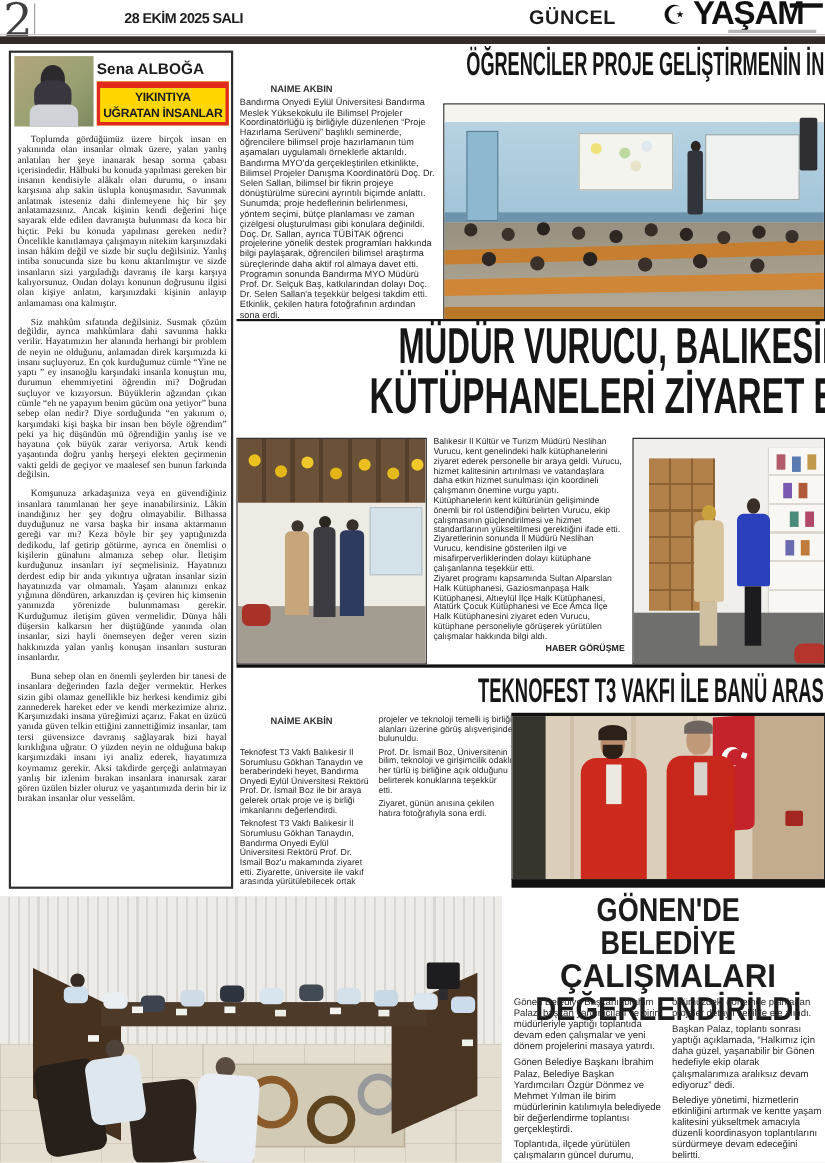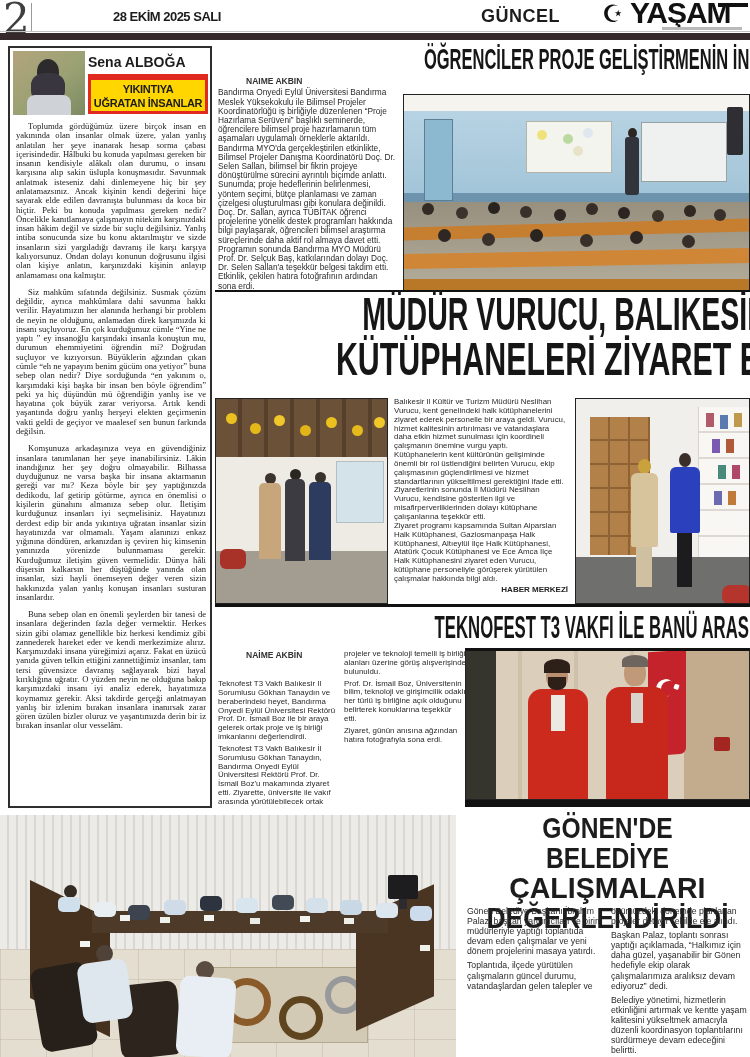--- a/index.html
+++ b/index.html
@@ -256,21 +256,21 @@
     <div class="abs p2-p2h"></div>
     <div class="abs p2-p2b"></div>
     <div class="abs p2-p3h"></div>
     <div class="abs p2-p3b"></div>
     <div class="abs p2-red"></div>
   </div>
   <div class="abs a2-col">
     <p>Balıkesir İl Kültür ve Turizm Müdürü Neslihan Vurucu, kent genelindeki halk kütüphanelerini ziyaret ederek personelle bir araya geldi. Vurucu, hizmet kalitesinin artırılması ve vatandaşlara daha etkin hizmet sunulması için koordineli çalışmanın önemine vurgu yaptı.</p>
     <p>Kütüphanelerin kent kültürünün gelişiminde önemli bir rol üstlendiğini belirten Vurucu, ekip çalışmasının güçlendirilmesi ve hizmet standartlarının yükseltilmesi gerektiğini ifade etti. Ziyaretlerinin sonunda İl Müdürü Neslihan Vurucu, kendisine gösterilen ilgi ve misafirperverliklerinden dolayı kütüphane çalışanlarına teşekkür etti.</p>
     <p>Ziyaret programı kapsamında Sultan Alparslan Halk Kütüphanesi, Gaziosmanpaşa Halk Kütüphanesi, Altıeylül İlçe Halk Kütüphanesi, Atatürk Çocuk Kütüphanesi ve Ece Amca İlçe Halk Kütüphanesini ziyaret eden Vurucu, kütüphane personeliyle görüşerek yürütülen çalışmalar hakkında bilgi aldı.</p>
-    <div class="credit">HABER MERKEZİ</div>
+    <div class="credit">HABER GÖRÜŞME</div>
   </div>
   <div class="abs photo ph3">
     <div class="abs p3-bg"></div>
     <div class="abs p3-wood"></div>
     <div class="abs p3-woodv"></div>
     <div class="abs p3-white"></div>
     <div class="abs p3-books"></div>
     <div class="abs p3-floor"></div>
     <div class="abs p3-w1h"></div>
     <div class="abs p3-w1b"></div>
@@ -286,21 +286,21 @@
     <span class="cond">TEKNOFEST T3 VAKFI İLE BANÜ ARASINDA ÖNEMLİ GÖRÜŞME</span>
   </div>
   <div class="abs byline a3-byline">NAİME AKBİN</div>
   <div class="abs a3-col a3c1">
     <p>Teknofest T3 Vakfı Balıkesir İl Sorumlusu Gökhan Tanaydın ve beraberindeki heyet, Bandırma Onyedi Eylül Üniversitesi Rektörü Prof. Dr. İsmail Boz ile bir araya gelerek ortak proje ve iş birliği imkanlarını değerlendirdi.</p>
     <p>Teknofest T3 Vakfı Balıkesir İl Sorumlusu Gökhan Tanaydın, Bandırma Onyedi Eylül Üniversitesi Rektörü Prof. Dr. İsmail Boz'u makamında ziyaret etti. Ziyarette, üniversite ile vakıf arasında yürütülebilecek ortak</p>
   </div>
   <div class="abs a3-col a3c2">
     <p>projeler ve teknoloji temelli iş birliği alanları üzerine görüş alışverişinde bulunuldu.</p>
     <p>Prof. Dr. İsmail Boz, Üniversitenin bilim, teknoloji ve girişimcilik odaklı her türlü iş birliğine açık olduğunu belirterek konuklarına teşekkür etti.</p>
-    <p>Ziyaret, günün anısına ağzından hatıra fotoğrafıyla sona erdi.</p>
+    <p>Ziyaret, günün anısına çekilen hatıra fotoğrafıyla sona erdi.</p>
   </div>
   <div class="abs photo ph4">
     <div class="abs p4-wall"></div>
     <div class="abs p4-wallR"></div>
     <div class="abs p4-dark"></div>
     <div class="abs p4-flag">
       <div class="abs p4-cres"></div>
       <div class="abs p4-cres2"></div>
       <div class="abs p4-star"></div>
     </div>
@@ -317,20 +317,21 @@
   </div>
   <div class="abs sep3"></div>
 
   <div class="abs hl4">
     <div><span class="cond l1">GÖNEN'DE BELEDİYE</span></div>
     <div><span class="cond l2">ÇALIŞMALARI</span></div>
     <div><span class="cond l3">DEĞERLENDİRİLDİ</span></div>
   </div>
   <div class="abs a4-col a4c1">
     <p>Gönen Belediye Başkanı İbrahim Palaz, başkan yardımcıları ve birim müdürleriyle yaptığı toplantıda devam eden çalışmalar ve yeni dönem projelerini masaya yatırdı.</p>
+    <p>Gönen Belediye Başkanı İbrahim Palaz, Belediye Başkan Yardımcıları Özgür Dönmez ve Mehmet Yılman ile birim müdürlerinin katılımıyla belediyede bir değerlendirme toplantısı gerçekleştirdi.</p>
     <p>Toplantıda, ilçede yürütülen çalışmaların güncel durumu, vatandaşlardan gelen talepler ve</p>
   </div>
   <div class="abs a4-col a4c2">
     <p>önümüzdeki dönemde planlanan projeler detaylı şekilde ele alındı.</p>
     <p>Başkan Palaz, toplantı sonrası yaptığı açıklamada, “Halkımız için daha güzel, yaşanabilir bir Gönen hedefiyle ekip olarak çalışmalarımıza aralıksız devam ediyoruz” dedi.</p>
     <p>Belediye yönetimi, hizmetlerin etkinliğini artırmak ve kentte yaşam kalitesini yükseltmek amacıyla düzenli koordinasyon toplantılarını sürdürmeye devam edeceğini belirtti.</p>
 
   </div>
 
   <div class="abs photo ph5">

